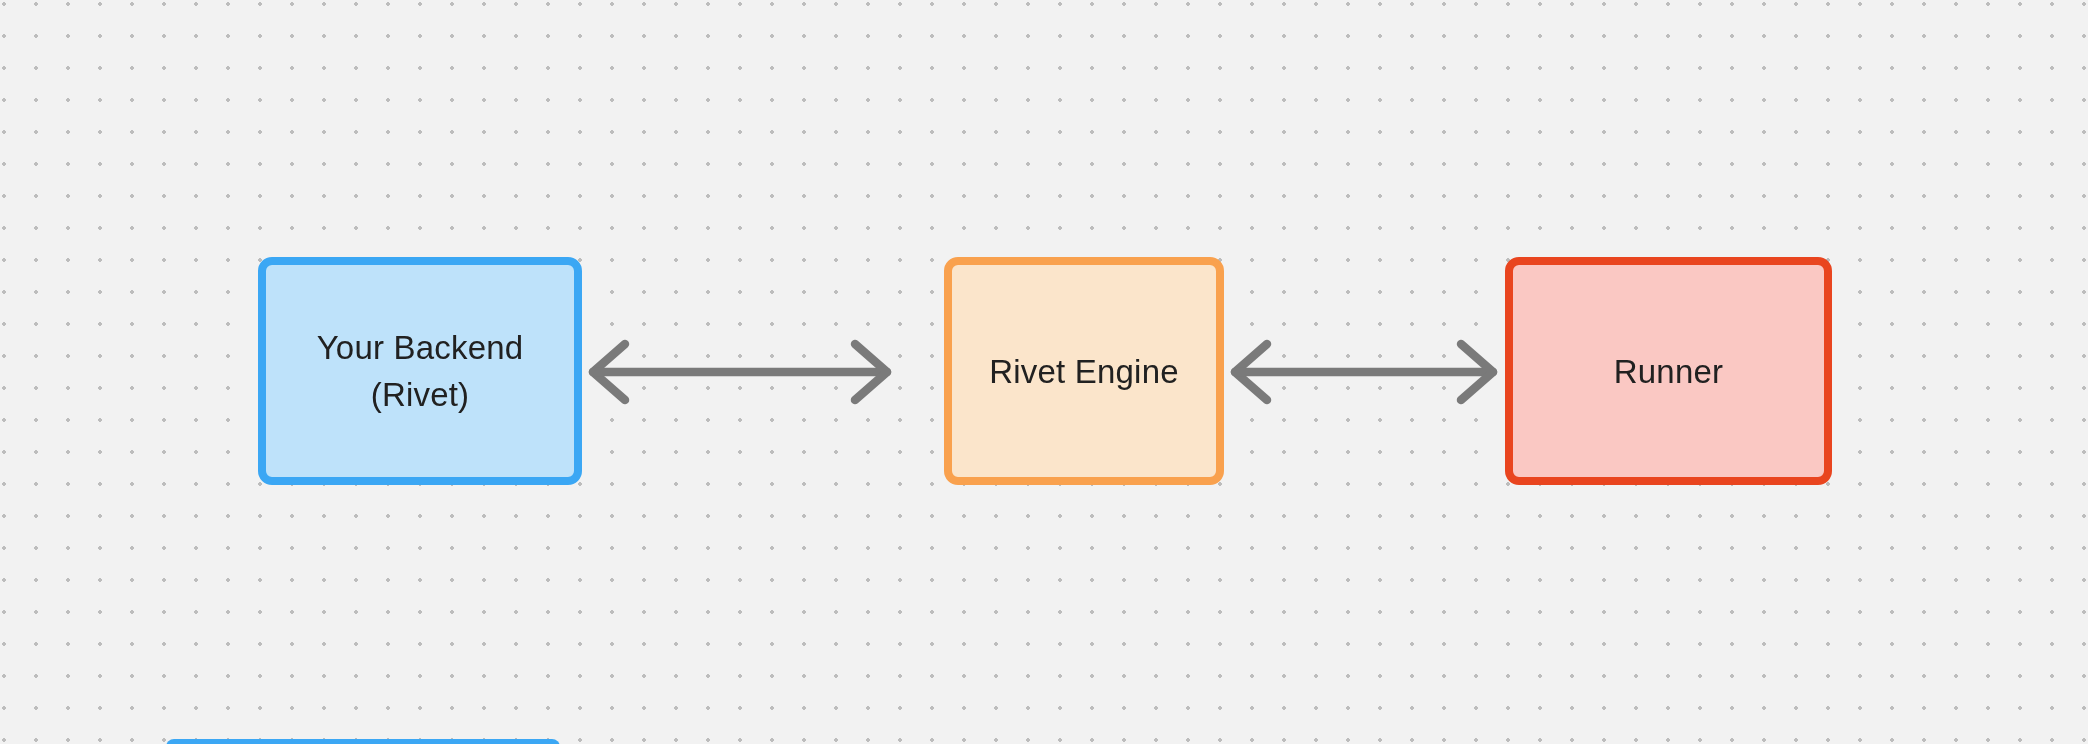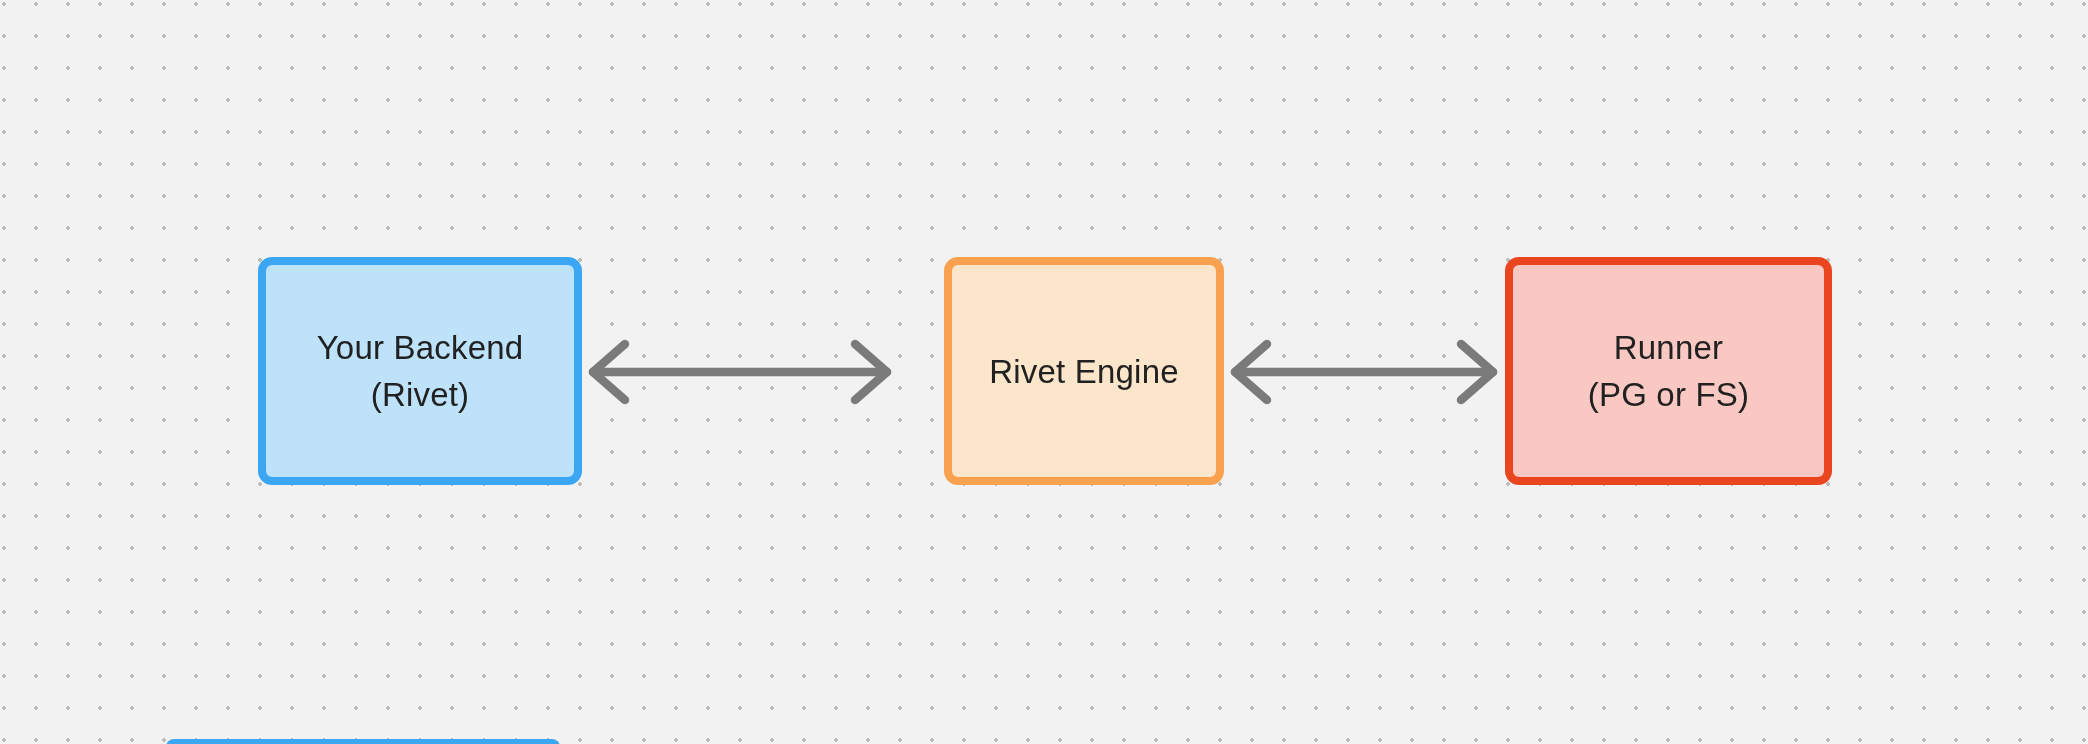--- a/index.html
+++ b/index.html
@@ -85,18 +85,17 @@
   </div>
 
   <svg class="edge-svg edge--right" viewBox="0 0 274 90">
     <path d="M40 17 L8 45 L40 73"></path>
     <path d="M8 45 L266 45"></path>
     <path d="M234 17 L266 45 L234 73"></path>
   </svg>
 
   <div class="node node--red">
     <div class="node-line">Runner</div>
-    <div class="node-line">(PG or FS)</div>
   </div>
 
   <div class="clipped-shape"></div>
 
 </div>
 
 </body></html>

